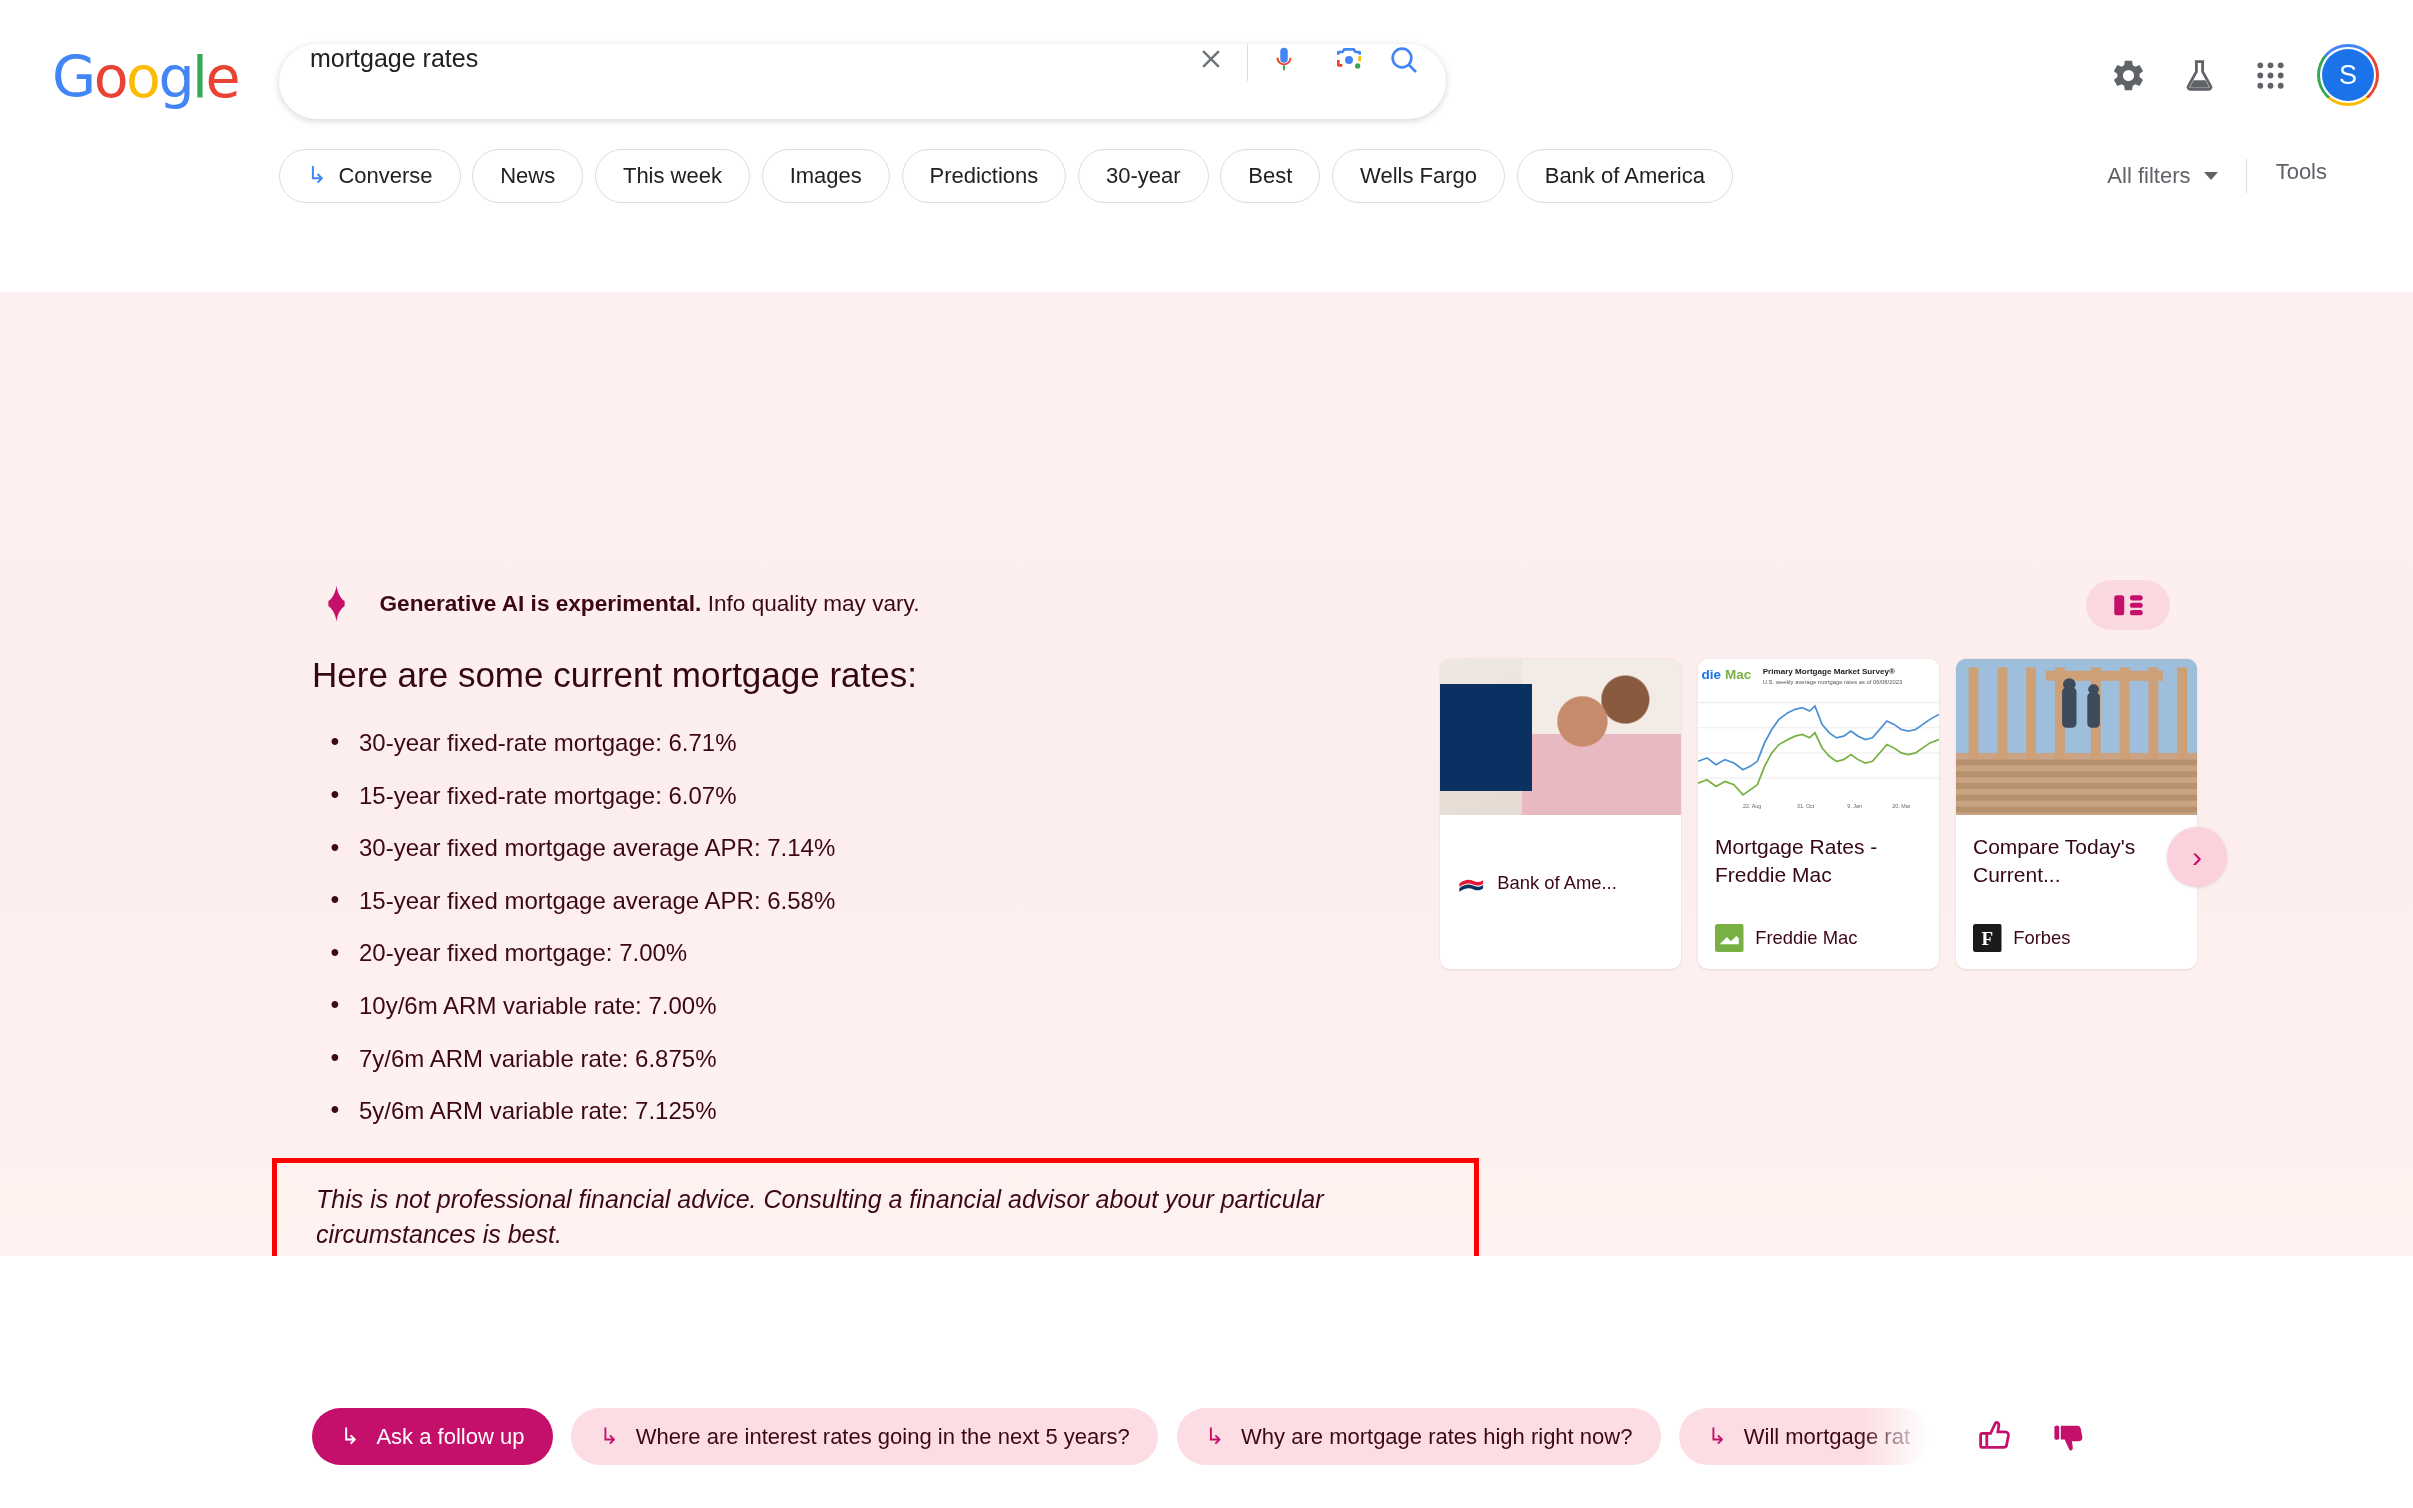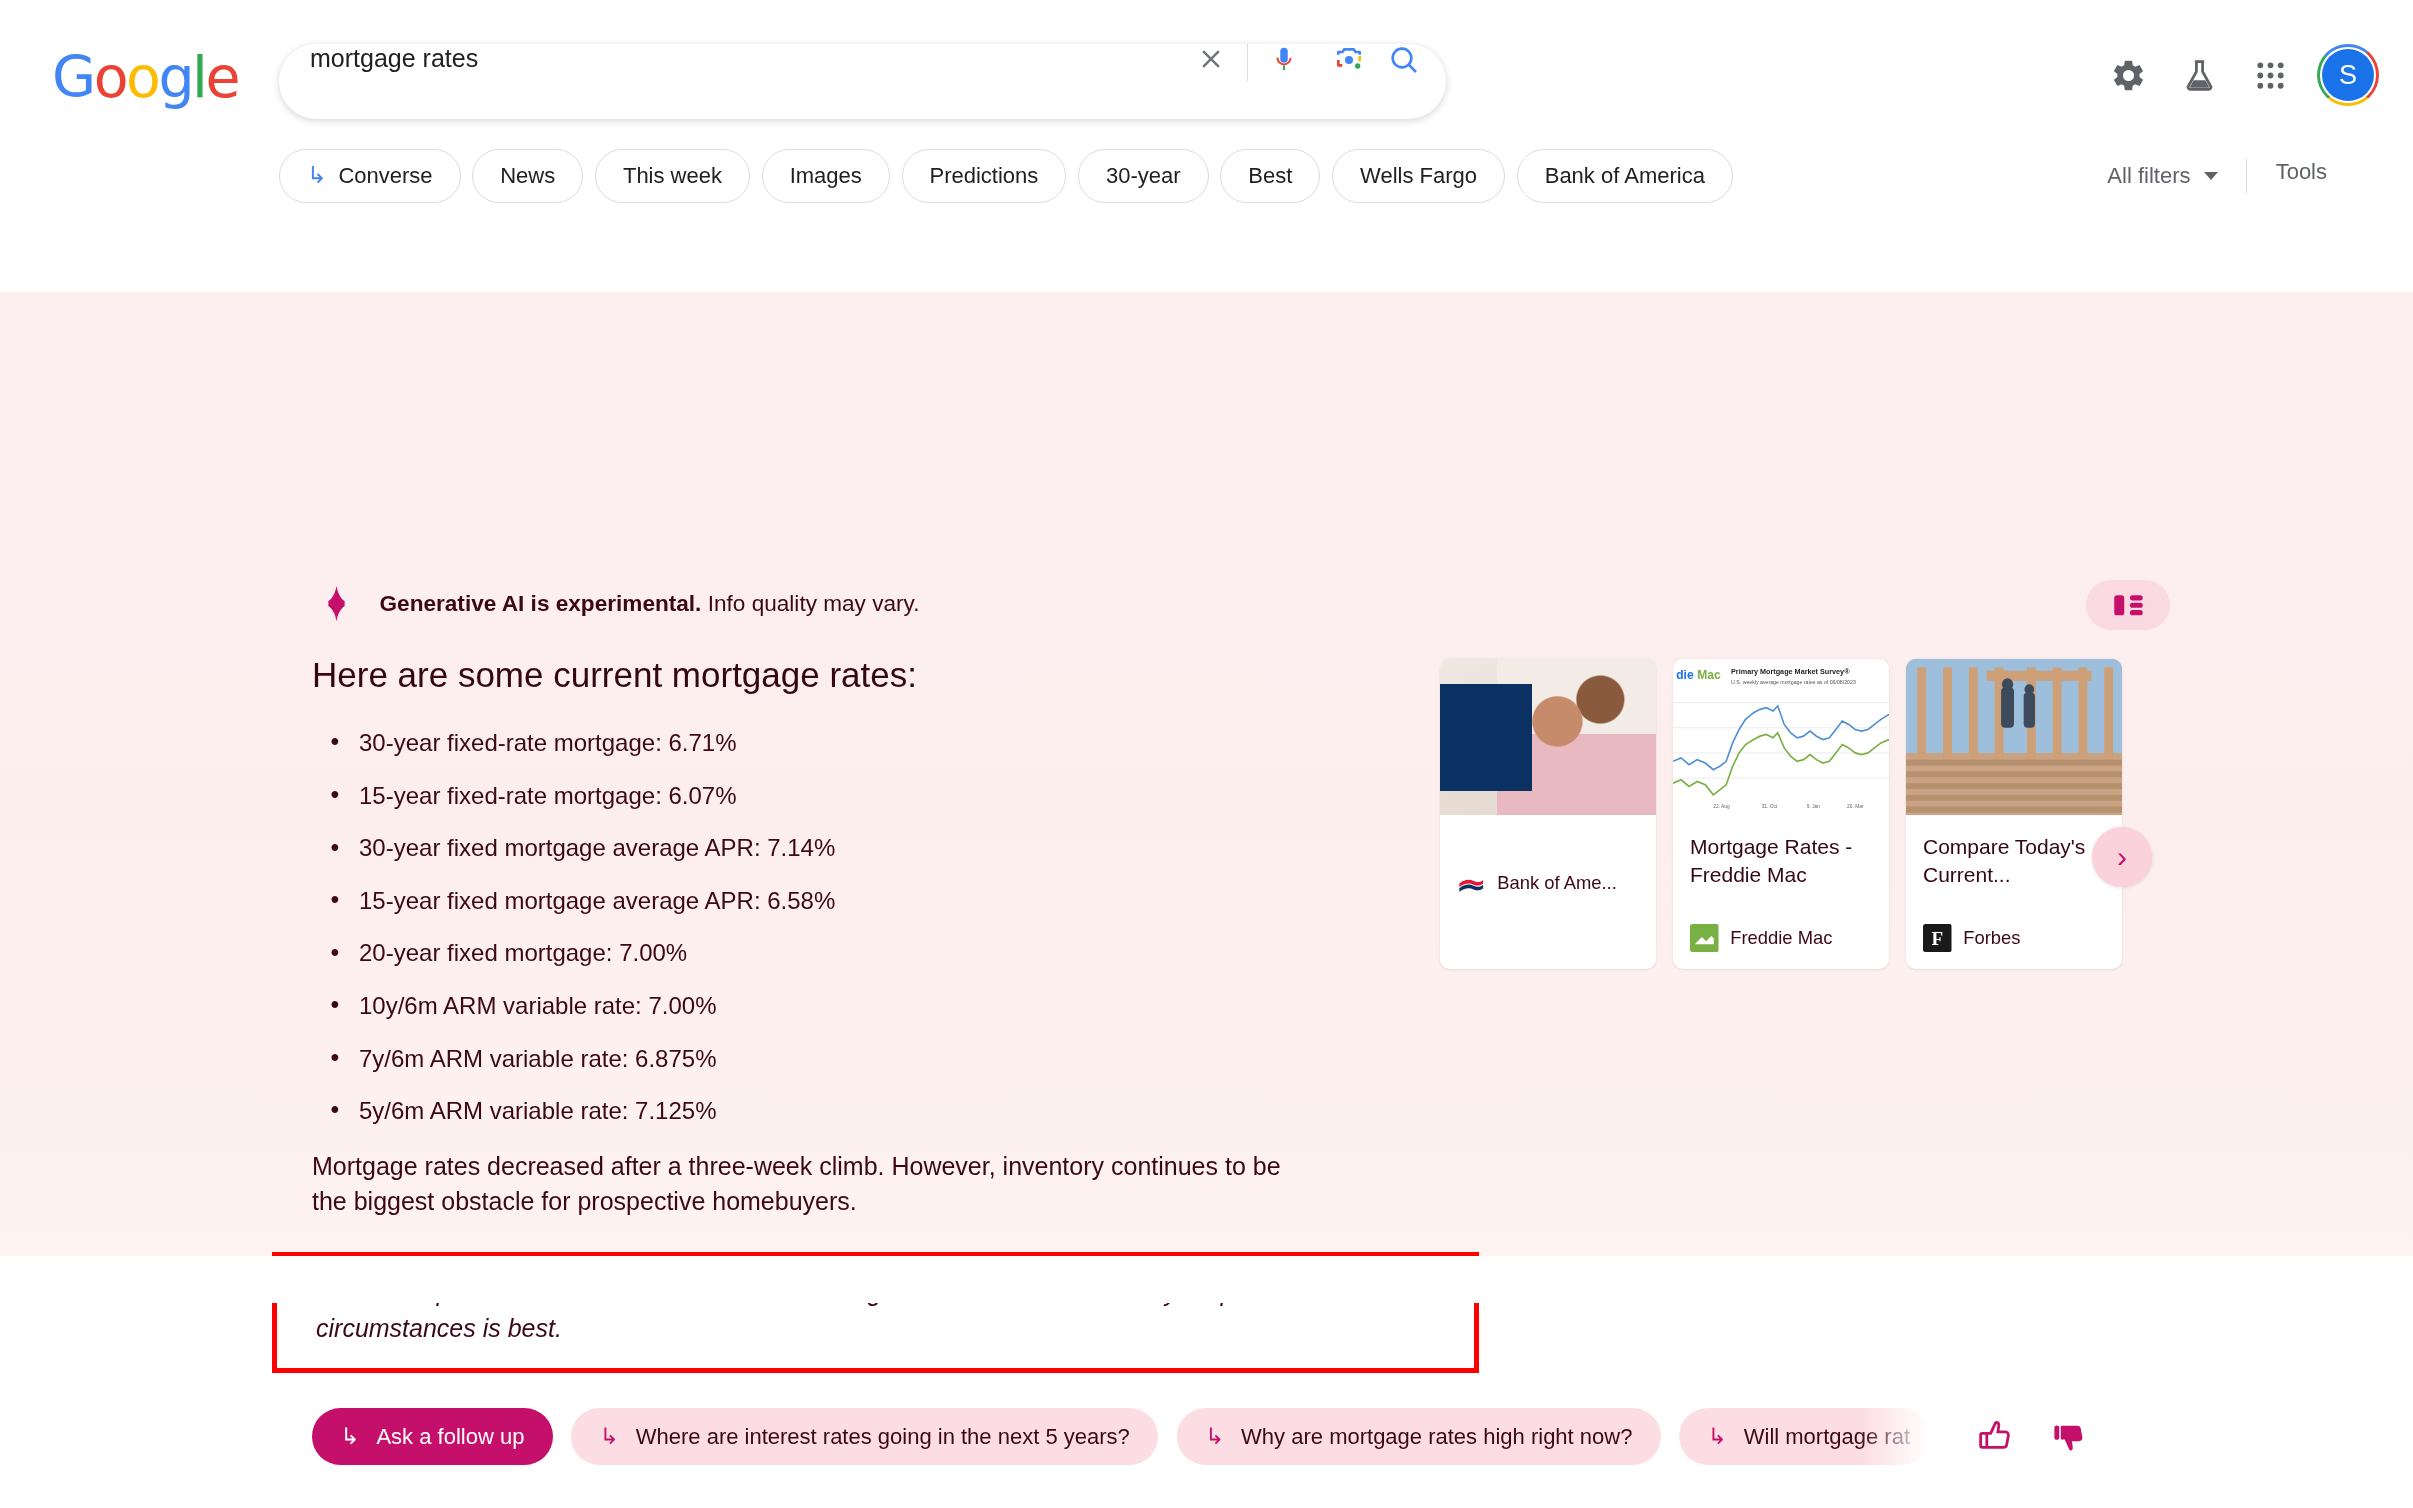--- a/index.html
+++ b/index.html
@@ -152,21 +152,21 @@
   .fu-primary .ar { color:#fff; }
   .fb-icons { display:flex; gap:37px; margin-left:27px; }
   .fb { width:37px;height:37px; cursor:pointer; }
 
   
   .cards {
     position:absolute; left:1440px; top:367px;
     display:flex; gap:17px;
   }
   .card {
-    width:216px; background:#fff; border-radius:10px; overflow:hidden;
+    width:241px; background:#fff; border-radius:10px; overflow:hidden;
     box-shadow:0 0.8px 2.5px rgba(0,0,0,.10); cursor:pointer;
   }
   .card-img { height:156px; width:100%; position:relative; overflow:hidden; }
   .card-body { padding:18.4px 17px 17px 17px; }
   .card-title { font-size:21px; color:#340713; line-height:1.32; font-weight:500; }
   .card-src { display:flex; align-items:center; gap:11.7px; margin-top:35px; }
   .card-src-name { font-size:18.4px; color:#3c0717; white-space:nowrap; overflow:hidden; text-overflow:ellipsis; }
   .src-ico { width:28.5px;height:28.5px;flex:none; border-radius:2.5px; overflow:hidden; }
   .next-arrow {
     position:absolute; right:-30px; top:168px;
@@ -338,21 +338,20 @@
       <li>30-year fixed-rate mortgage: 6.71%</li>
       <li>15-year fixed-rate mortgage: 6.07%</li>
       <li>30-year fixed mortgage average APR: 7.14%</li>
       <li>15-year fixed mortgage average APR: 6.58%</li>
       <li>20-year fixed mortgage: 7.00%</li>
       <li>10y/6m ARM variable rate: 7.00%</li>
       <li>7y/6m ARM variable rate: 6.875%</li>
       <li>5y/6m ARM variable rate: 7.125%</li>
     </ul>
 
-    <p class="ai-para">Mortgage rates decreased after a three-week climb. However, inventory continues to be the biggest obstacle for prospective homebuyers.</p>
 
     <div class="disclaimer-box">
       <p>This is not professional financial advice. Consulting a financial advisor about your particular circumstances is best.</p>
     </div>
   </div>
 
   <div class="cards">
 
     <div class="card">
       <div class="card-img">

